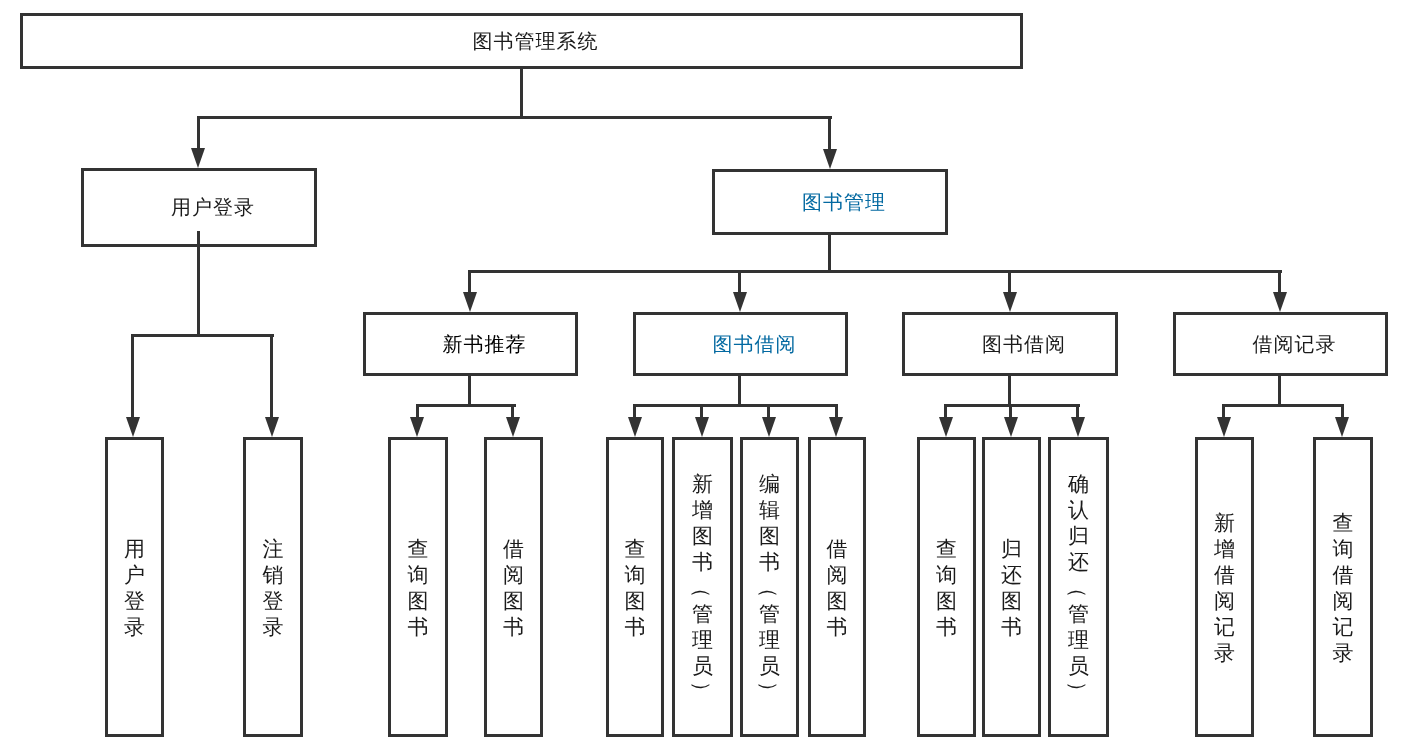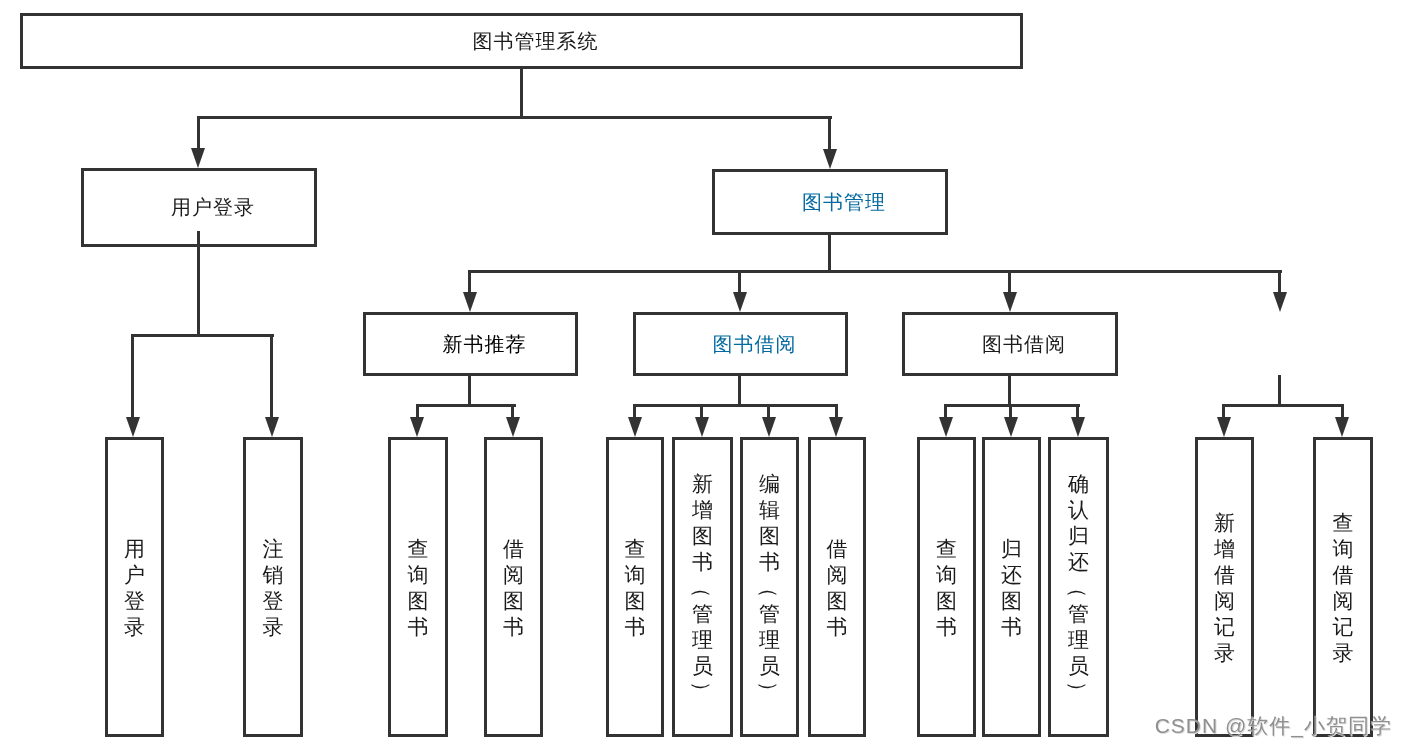--- a/index.html
+++ b/index.html
@@ -84,20 +84,23 @@
 
   <div class="box" style="left: 363px; top: 312px; width: 215px; height: 64px; border-color: rgb(51, 51, 51); color: #000000; justify-content: center;">
     <span>新书推荐</span>
   </div>
   <div class="box" style="left: 633px; top: 312px; width: 215px; height: 64px; border-color: rgb(51, 51, 51); color: #0369a1;">
     <span>图书借阅</span>
   </div>
   <div class="box" style="left: 902px; top: 312px; width: 216px; height: 64px; border-color: rgb(51, 51, 51); color: rgb(27, 27, 27);">
     <span>图书借阅</span>
   </div>
+  <div class="box" style="left: 1173px; top: 312px; width: 215px; height: 64px; border-color: rgb(51, 51, 51); color: rgb(27, 27, 27);">
+    <span>借阅记录</span>
+  </div>
 
   <div class="vline" style="left: 468px; top: 375px; height: 31px; background: rgb(51, 51, 51);"></div>
   <div class="hline" style="left: 416px; top: 404px; width: 100px; background: rgb(51, 51, 51);"></div>
   <div class="vline" style="left: 416px; top: 404px; height: 14px; background: rgb(51, 51, 51);"></div>
   <div class="arrow" style="left: 410px; top: 417px; border-top-color: rgb(51, 51, 51);"></div>
   <div class="vline" style="left: 511px; top: 404px; height: 14px; background: rgb(51, 51, 51);"></div>
   <div class="arrow" style="left: 506px; top: 417px; border-top-color: rgb(51, 51, 51);"></div>
 
   <div class="vline" style="left: 738px; top: 375px; height: 31px; background: rgb(51, 51, 51);"></div>
   <div class="hline" style="left: 633px; top: 404px; width: 205px; background: rgb(51, 51, 51);"></div>
@@ -247,15 +250,14 @@
     <span class="vtext">
         <span class="vchar">查</span>
         <span class="vchar">询</span>
         <span class="vchar">借</span>
         <span class="vchar">阅</span>
         <span class="vchar">记</span>
         <span class="vchar">录</span>
       </span>
   </div>
 
-  <div class="watermark" style="color: rgb(143, 143, 143);">CSDN @软件_小贺同学</div>
 
 </div>
 
 </body></html>

